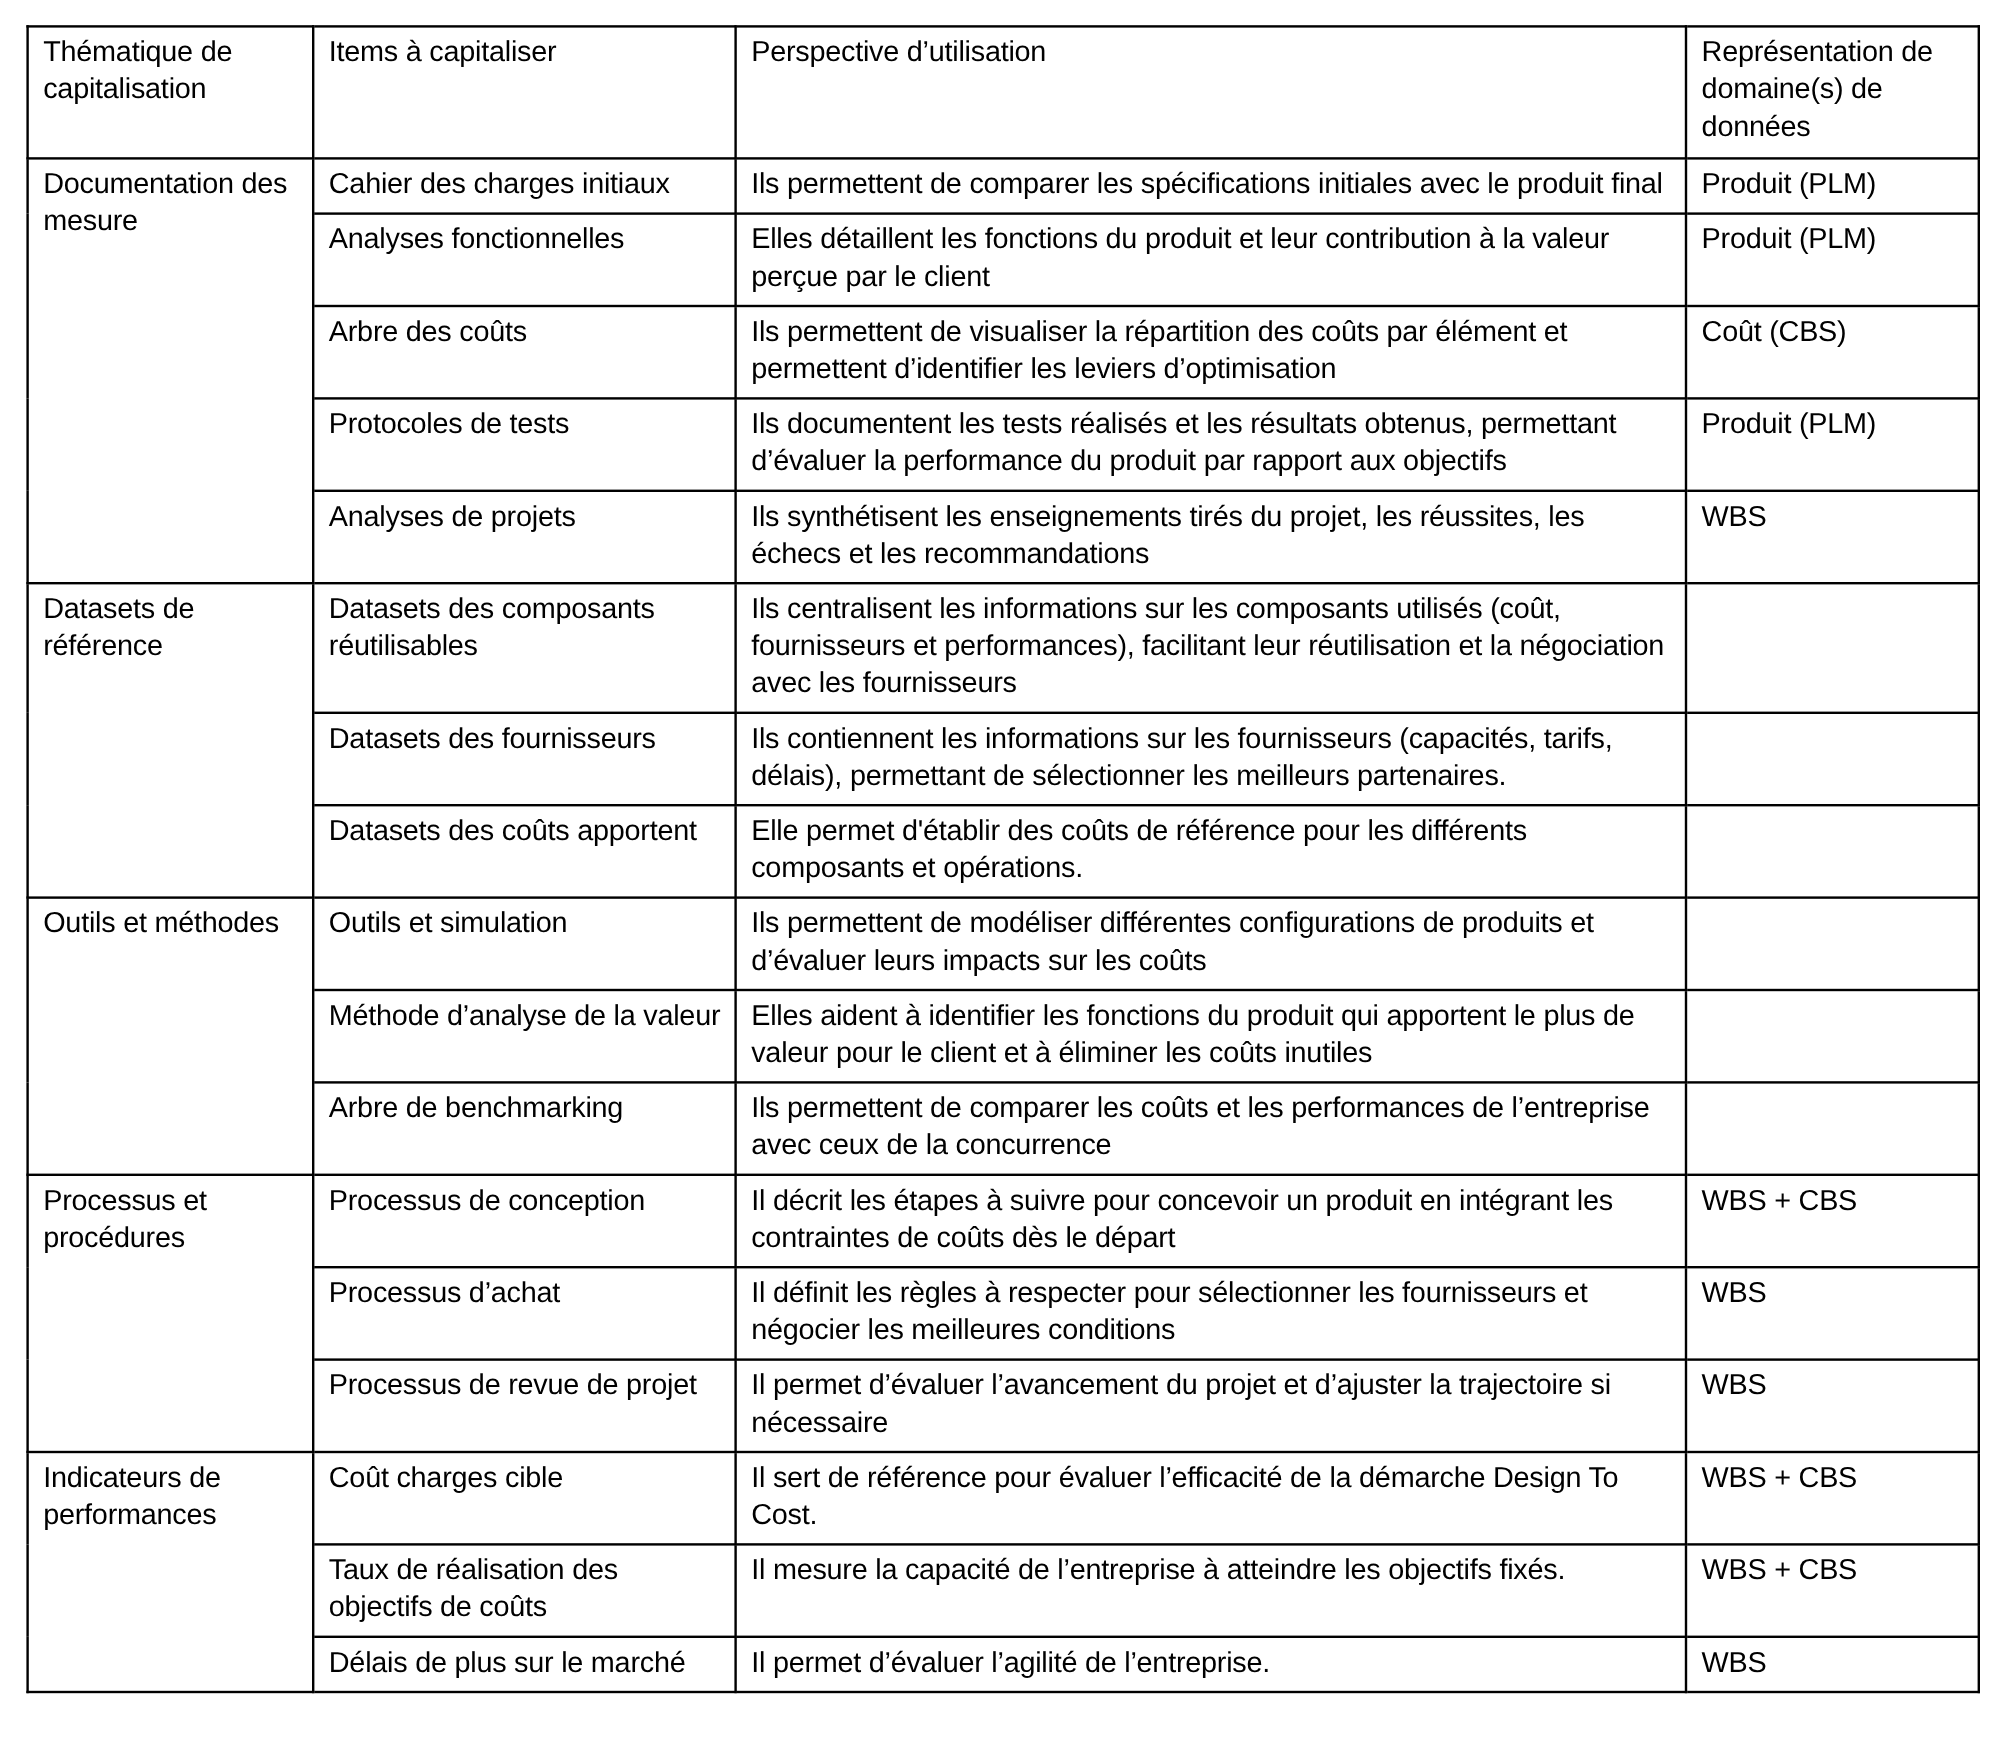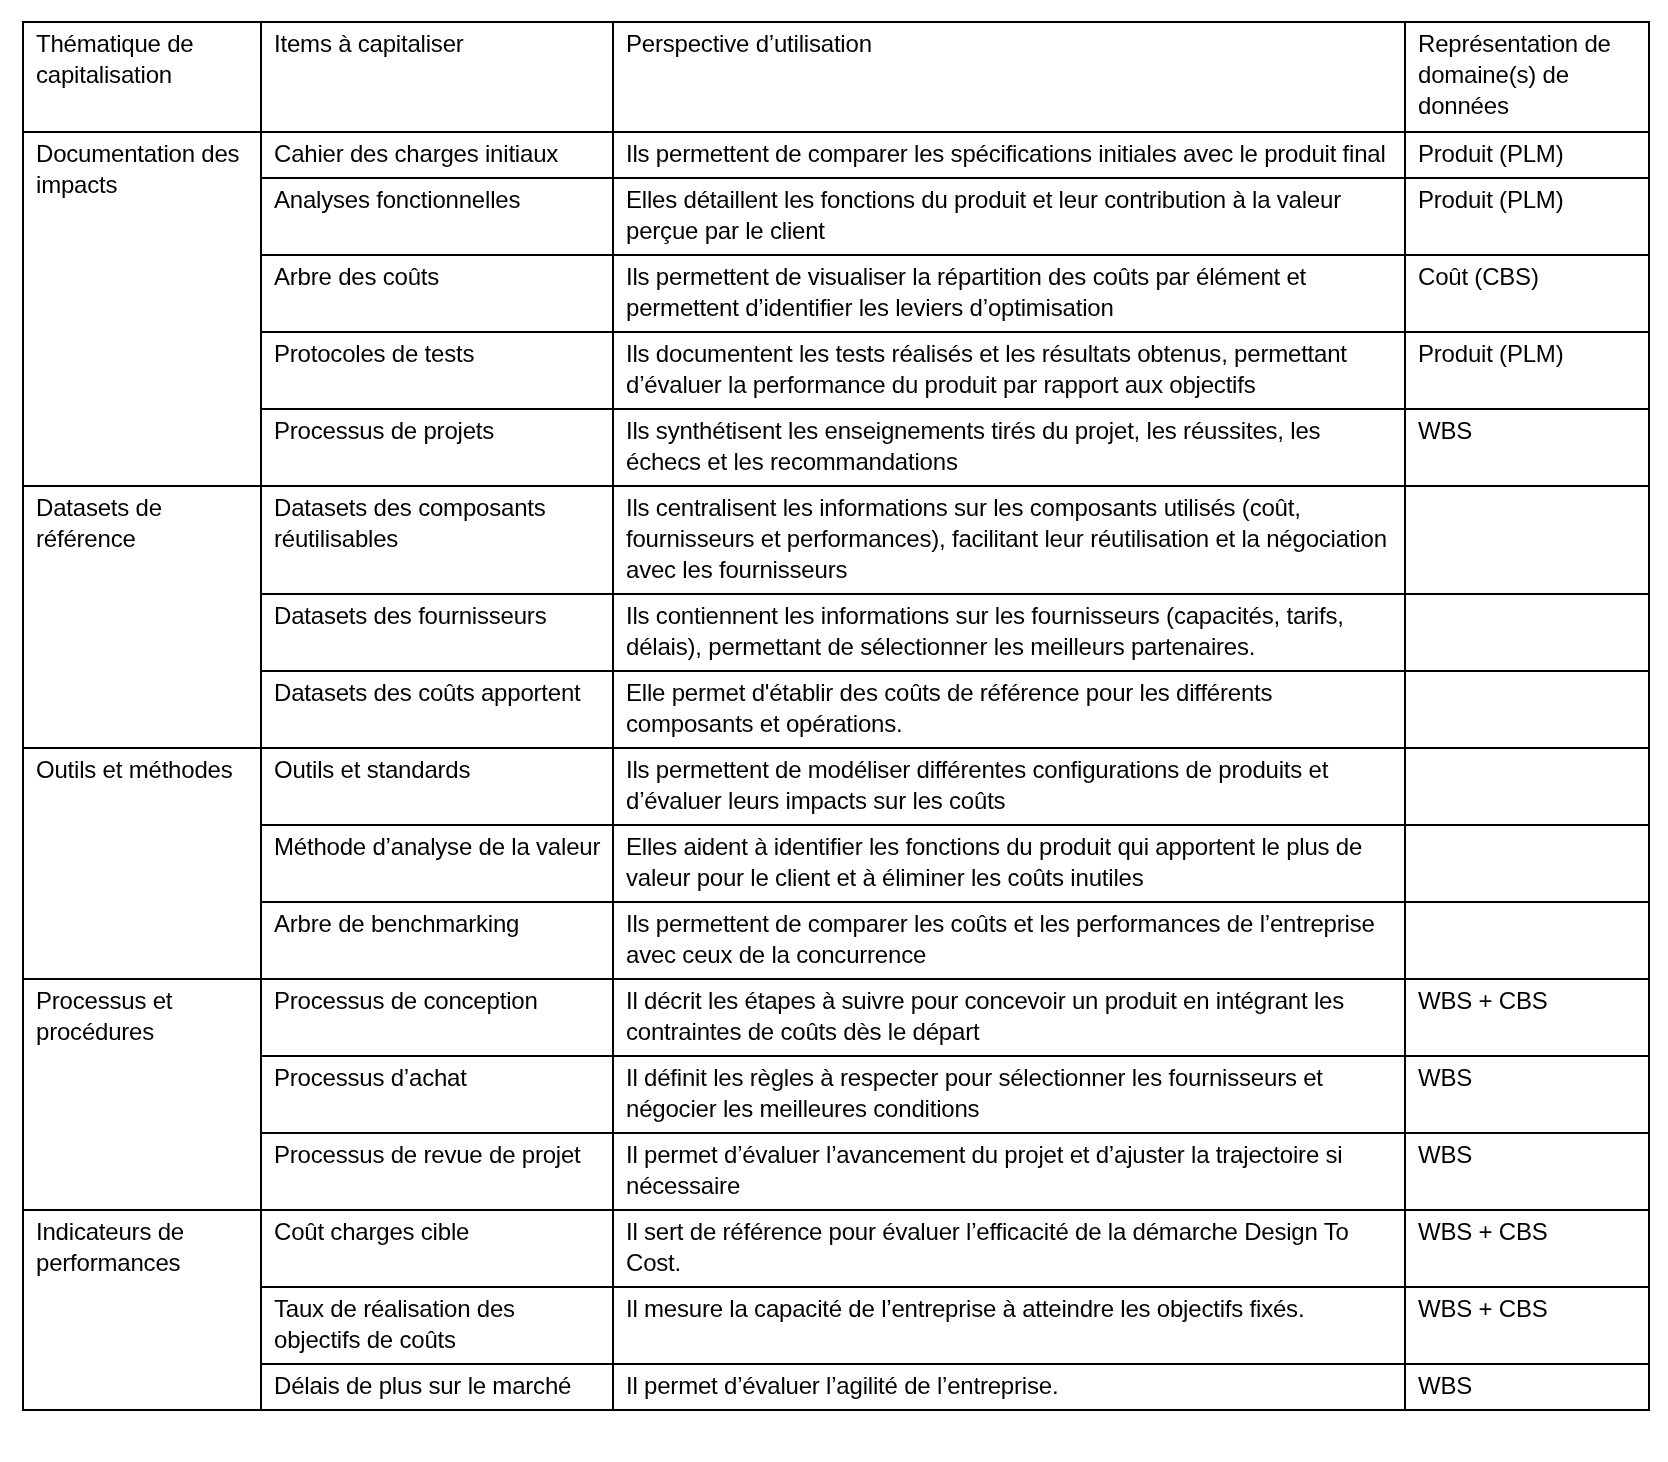--- a/index.html
+++ b/index.html
@@ -60,42 +60,42 @@
       <tr>
         <th class="head">Thématique de capitalisation</th>
         <th class="head">Items à capitaliser</th>
         <th class="head">Perspective d’utilisation</th>
         <th class="head">Représentation de domaine(s) de données</th>
       </tr>
     </thead>
     <tbody>
 
       <tr>
-        <td rowspan="5">Documentation des impacts</td>
+        <td rowspan="5">Documentation des mesure</td>
         <td>Cahier des charges initiaux</td>
         <td>Ils permettent de comparer les spécifications initiales avec le produit final</td>
         <td>Produit (PLM)</td>
       </tr>
       <tr>
         <td>Analyses fonctionnelles</td>
         <td>Elles détaillent les fonctions du produit et leur contribution à la valeur perçue par le client</td>
         <td>Produit (PLM)</td>
       </tr>
       <tr>
         <td>Arbre des coûts</td>
         <td>Ils permettent de visualiser la répartition des coûts par élément et permettent d’identifier les leviers d’optimisation</td>
         <td>Coût (CBS)</td>
       </tr>
       <tr>
         <td>Protocoles de tests</td>
         <td>Ils documentent les tests réalisés et les résultats obtenus, permettant d’évaluer la performance du produit par rapport aux objectifs</td>
         <td>Produit (PLM)</td>
       </tr>
       <tr>
-        <td>Processus de projets</td>
+        <td>Analyses de projets</td>
         <td>Ils synthétisent les enseignements tirés du projet, les réussites, les échecs et les recommandations</td>
         <td>WBS</td>
       </tr>
 
       <tr>
         <td rowspan="3">Datasets de référence</td>
         <td>Datasets des composants réutilisables</td>
         <td>Ils centralisent les informations sur les composants utilisés (coût, fournisseurs et performances), facilitant leur réutilisation et la négociation avec les fournisseurs</td>
         <td></td>
       </tr>
@@ -105,21 +105,21 @@
         <td></td>
       </tr>
       <tr>
         <td>Datasets des coûts apportent</td>
         <td>Elle permet d'établir des coûts de référence pour les différents composants et opérations.</td>
         <td></td>
       </tr>
 
       <tr>
         <td rowspan="3">Outils et méthodes</td>
-        <td>Outils et standards</td>
+        <td>Outils et simulation</td>
         <td>Ils permettent de modéliser différentes configurations de produits et d’évaluer leurs impacts sur les coûts</td>
         <td></td>
       </tr>
       <tr>
         <td>Méthode d’analyse de la valeur</td>
         <td>Elles aident à identifier les fonctions du produit qui apportent le plus de valeur pour le client et à éliminer les coûts inutiles</td>
         <td></td>
       </tr>
       <tr>
         <td>Arbre de benchmarking</td>

